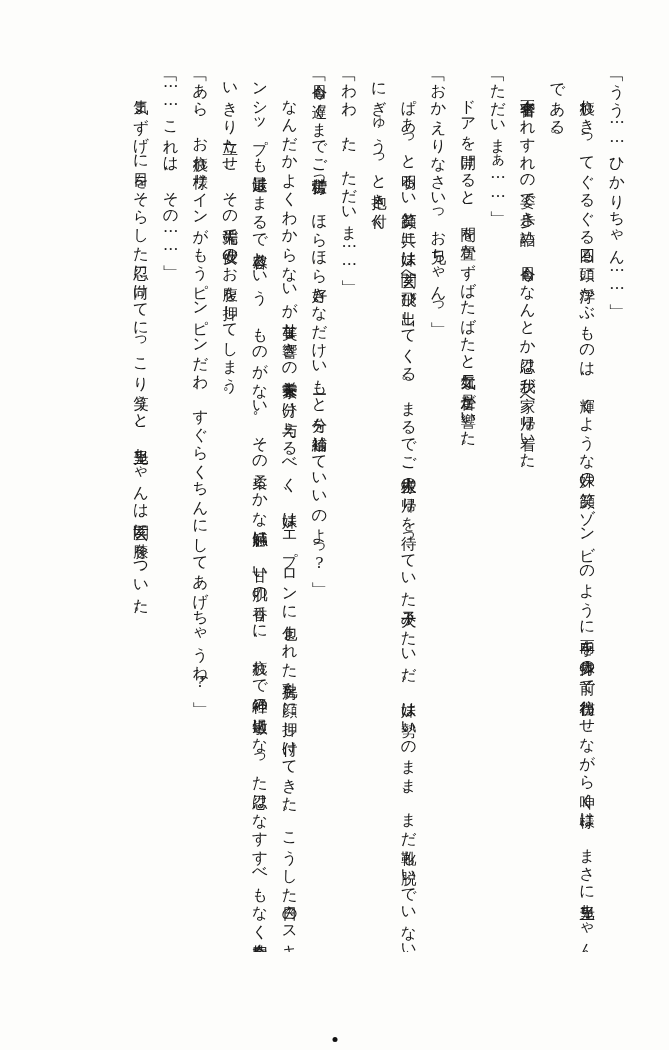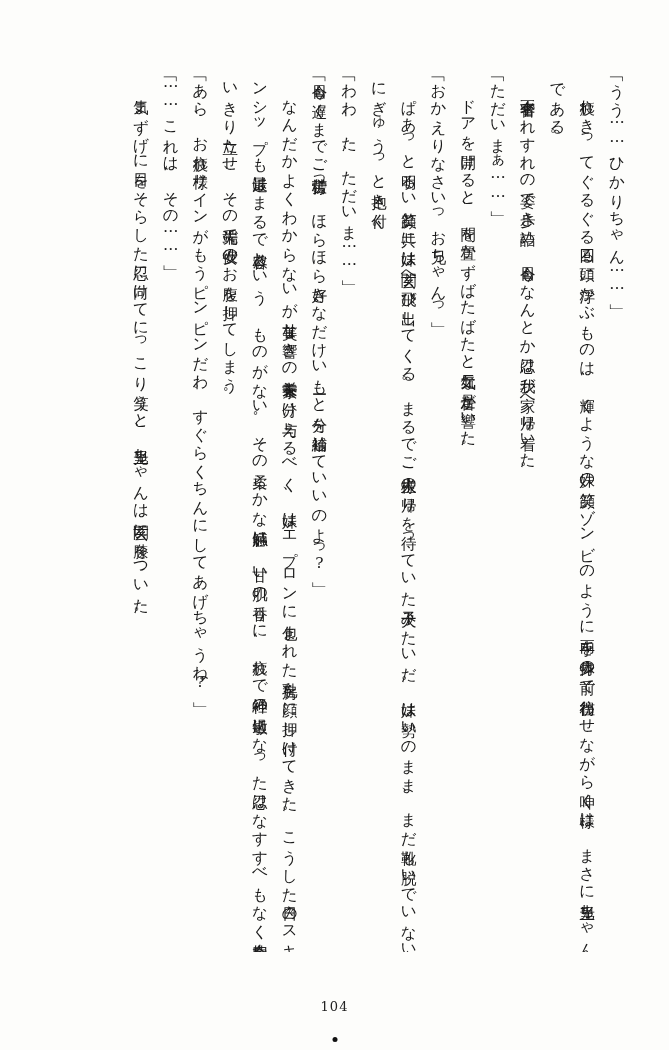--- a/index.html
+++ b/index.html
@@ -79,16 +79,15 @@
     <p class="noindent">「おかえりなさいっお兄ちゃんっ」</p>
     <p>ぱあっと明るい笑顔と共に妹は玄関へ飛び出してくる。まるでご主人様の帰りを待っていた子犬みたいだ。妹は勢いのまま、まだ靴も脱いでいない忍にぎゅうっと抱き付く。</p>
     <p class="noindent">「わわ、た、ただいま……」</p>
     <p class="noindent">「今日も遅くまでご苦労様っ。ほらほら好きなだけいもーと分を補給していいのよっ?」</p>
     <p>なんだかよくわからないが甘美な響きの栄養素を分け与えるべく、妹はエプロンに包まれた乳房を顔に押し付けてきた。こうした日々のスキンシップも最近はまるで容赦という ものがない。その柔らかな感触に、甘い肌の香りに、疲れで神経の過敏になった忍はなすすべもなく肉棒をいきり立たせ、その先端で彼女のお腹を押してしまう。</p>
     <p class="noindent">「あら、お疲れ様サインがもうピンピンだわ。すぐらくちんにしてあげちゃうね?」</p>
     <p class="noindent">「……これは、その……」</p>
     <p>気まずげに目をそらした忍に向けてにっこり笑うと、光里ちゃんは玄関に膝をついた。</p>
   </div>
 
-  <div id="page-number">104</div>
   <div id="bottom-mark"></div>
 
 </div>
 
 </body></html>

